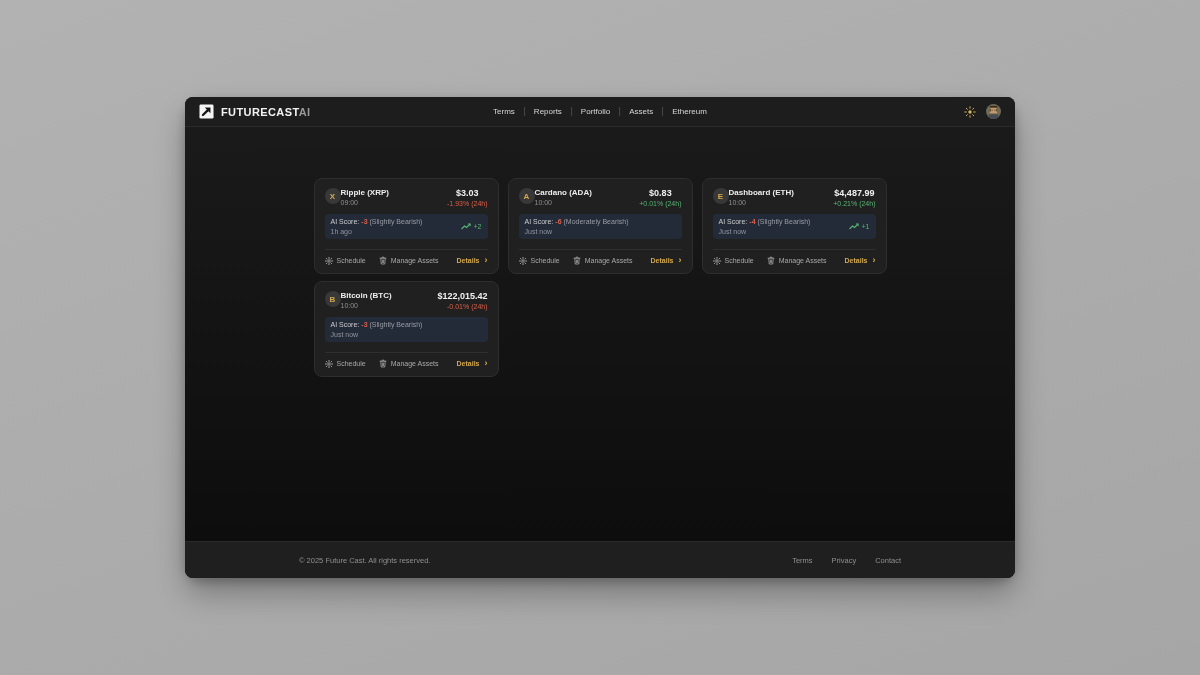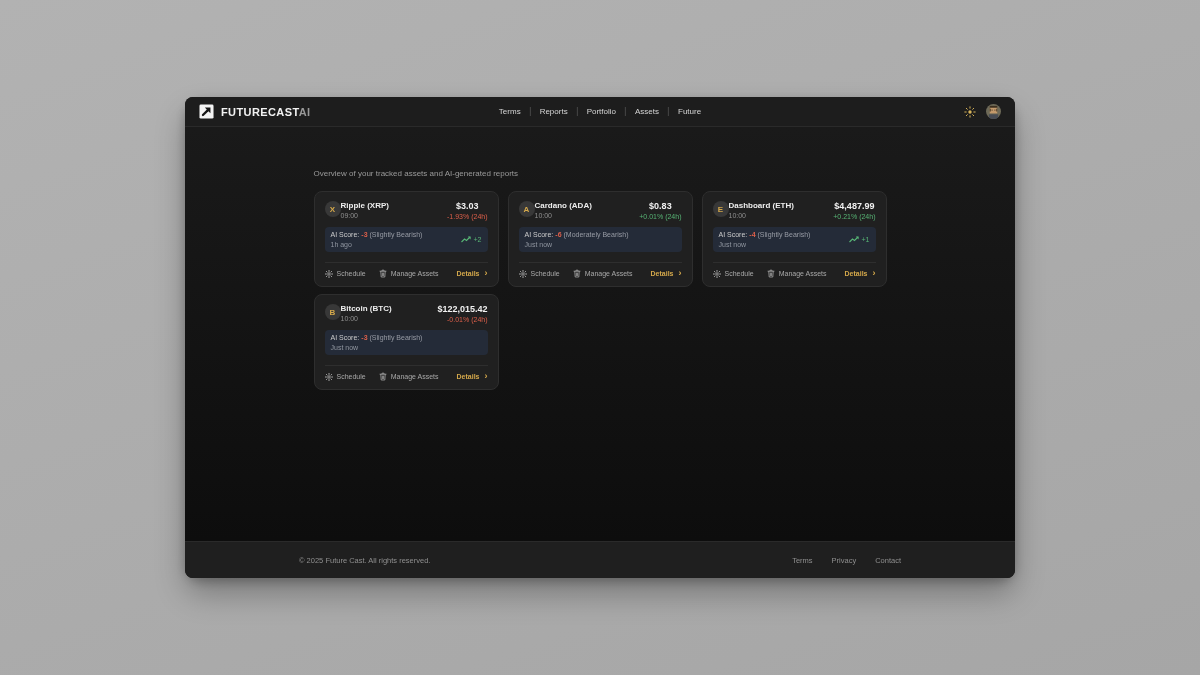--- a/index.html
+++ b/index.html
@@ -116,21 +116,21 @@
 
       <nav class="nav">
           <span class="nav-item">Terms</span>
           <span class="nav-sep"></span>
           <span class="nav-item">Reports</span>
           <span class="nav-sep"></span>
           <span class="nav-item">Portfolio</span>
           <span class="nav-sep"></span>
           <span class="nav-item">Assets</span>
           <span class="nav-sep"></span>
-          <span class="nav-item">Future</span>
+          <span class="nav-item">Ethereum</span>
         </nav>
 
       <div class="appbar-right">
         <svg class="sun" viewBox="0 0 12 12">
           <circle cx="6" cy="6" r="1.7" fill="#d8b45a"></circle>
           <g stroke="#d8b45a" stroke-width="1" stroke-linecap="round">
             <line x1="6" y1="0.8" x2="6" y2="2.2"></line>
             <line x1="6" y1="9.8" x2="6" y2="11.2"></line>
             <line x1="0.8" y1="6" x2="2.2" y2="6"></line>
             <line x1="9.8" y1="6" x2="11.2" y2="6"></line>
@@ -150,21 +150,20 @@
             <rect x="6" y="6" width="1" height="1" fill="#2c2418"></rect>
             <rect x="9" y="6" width="1" height="1" fill="#2c2418"></rect>
             <rect x="3" y="11" width="10" height="5" fill="#474c55"></rect>
           </svg>
         </span>
       </div>
     </div>
 
     <div class="main">
       <div class="content">
-        <div class="page-subtitle">Overview of your tracked assets and AI-generated reports</div>
         <div class="grid">
             <div class="card">
     <div class="card-head">
       <span class="coin">
                   <span>X</span>
                 </span>
       <span class="head-text">
         <div class="coin-name">Ripple (XRP)</div>
         <div class="coin-time">09:00</div>
       </span>

